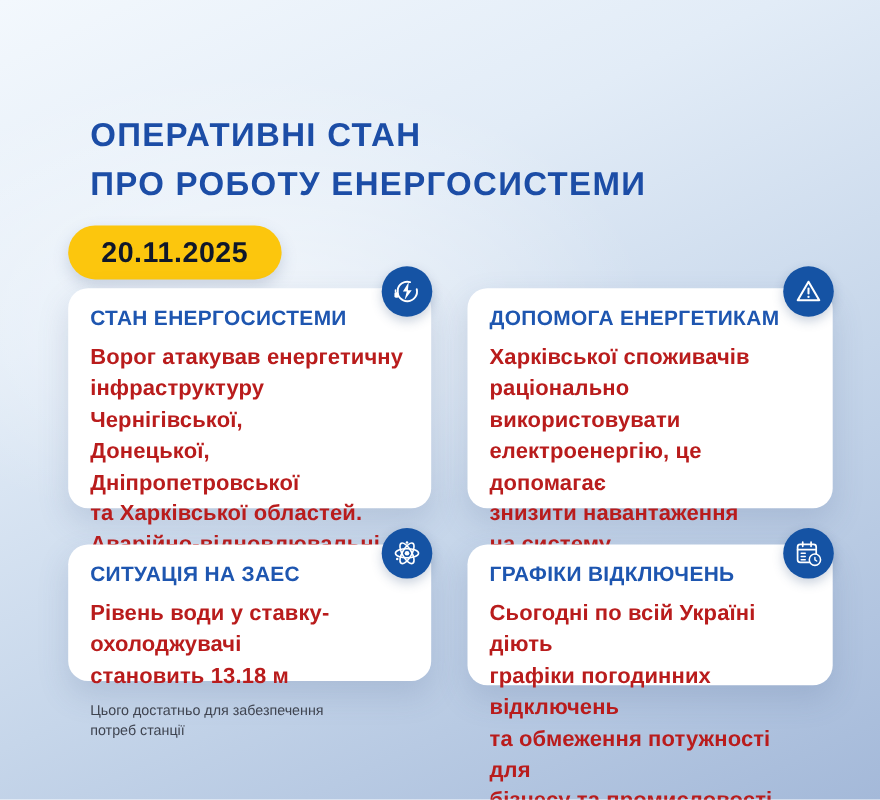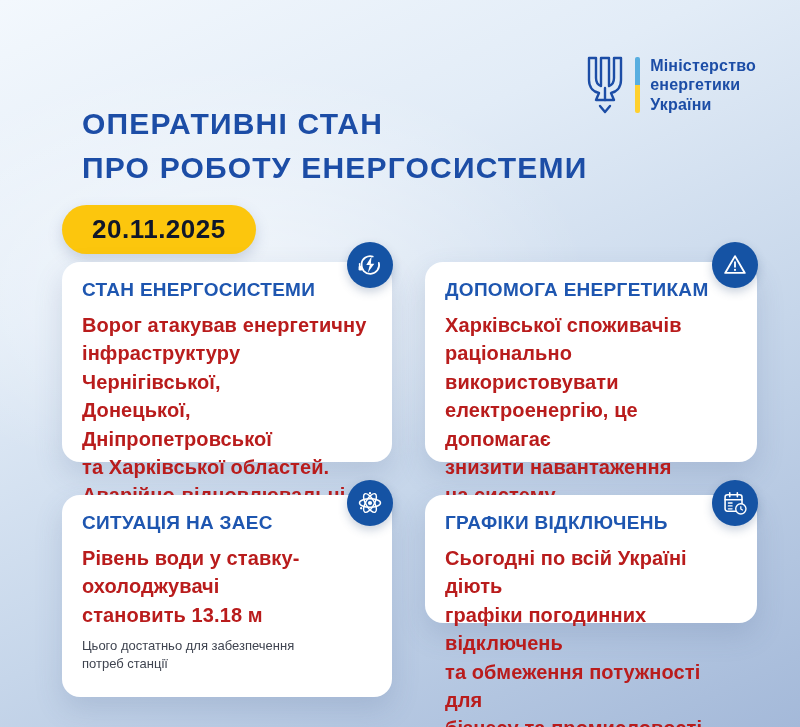--- a/index.html
+++ b/index.html
@@ -49,21 +49,21 @@
 
   
   .card {
     position: absolute; background: #ffffff;
     border-radius: 18px;
     box-shadow: 0 12px 28px rgba(70,95,140,0.18);
     padding: 17px 18px 8px 20px;
   }
   .card-tl { left: 62px;  top: 262px; width: 330px; height: 200px; }
   .card-tr { left: 425px; top: 262px; width: 332px; height: 200px; }
-  .card-bl { left: 62px;  top: 495px; width: 330px; height: 202px; }
+  .card-bl { left: 62px;  top: 495px; width: 330px; height: 124px; }
   .card-br { left: 425px; top: 495px; width: 332px; height: 128px; }
 
   .card .icon-circle {
     position: absolute; right: -1px; top: -20px;
     width: 46px; height: 46px; border-radius: 50%;
     background: #1553a4;
     display: flex; align-items: center; justify-content: center;
     box-shadow: 0 4px 10px rgba(40,70,120,0.25);
   }
   .card-bl .icon-circle, .card-br .icon-circle { top: -15px; }
@@ -81,34 +81,20 @@
     margin-top: 8px;
     color: #3f4450; font-size: 13px; font-weight: 400;
     line-height: 1.4; white-space: pre-line;
   }
 </style>
 </head>
 <body>
 
 <div class="poster">
 
-  <div class="logo">
-    <svg class="trident" viewBox="0 0 40 62" fill="none" stroke="#1c4da6" stroke-width="2.4" stroke-linecap="round" stroke-linejoin="round">
-      <path d="M4 4 v22 c0 8 5 12 10 13 l-3 7 h18 l-3 -7 c5 -1 10 -5 10 -13 V4 h-7 v20 c0 5 -2 7 -5 8 V4 h-8 v28 c-3 -1 -5 -3 -5 -8 V4 Z"></path>
-      <path d="M20 34 v12"></path>
-      <path d="M15 52 l5 6 l5 -6"></path>
-    </svg>
-    <div class="divider">
-      <div class="d-top"></div>
-      <div class="d-bottom"></div>
-    </div>
-    <div class="logo-text">Міністерство
-енергетики
-України</div>
-  </div>
 
   <h1 class="title">ОПЕРАТИВНІ СТАН
 ПРО РОБОТУ ЕНЕРГОСИСТЕМИ</h1>
 
   <div class="date-badge">20.11.2025</div>
 
   <section class="card card-tl">
     <div class="icon-circle">
       <svg viewBox="0 0 24 24" fill="none" stroke="#ffffff" stroke-width="1.5" stroke-linecap="round" stroke-linejoin="round">
         <path d="M19.6 10.2 a7.6 7.6 0 1 1 -5.2 -5.5"></path>

